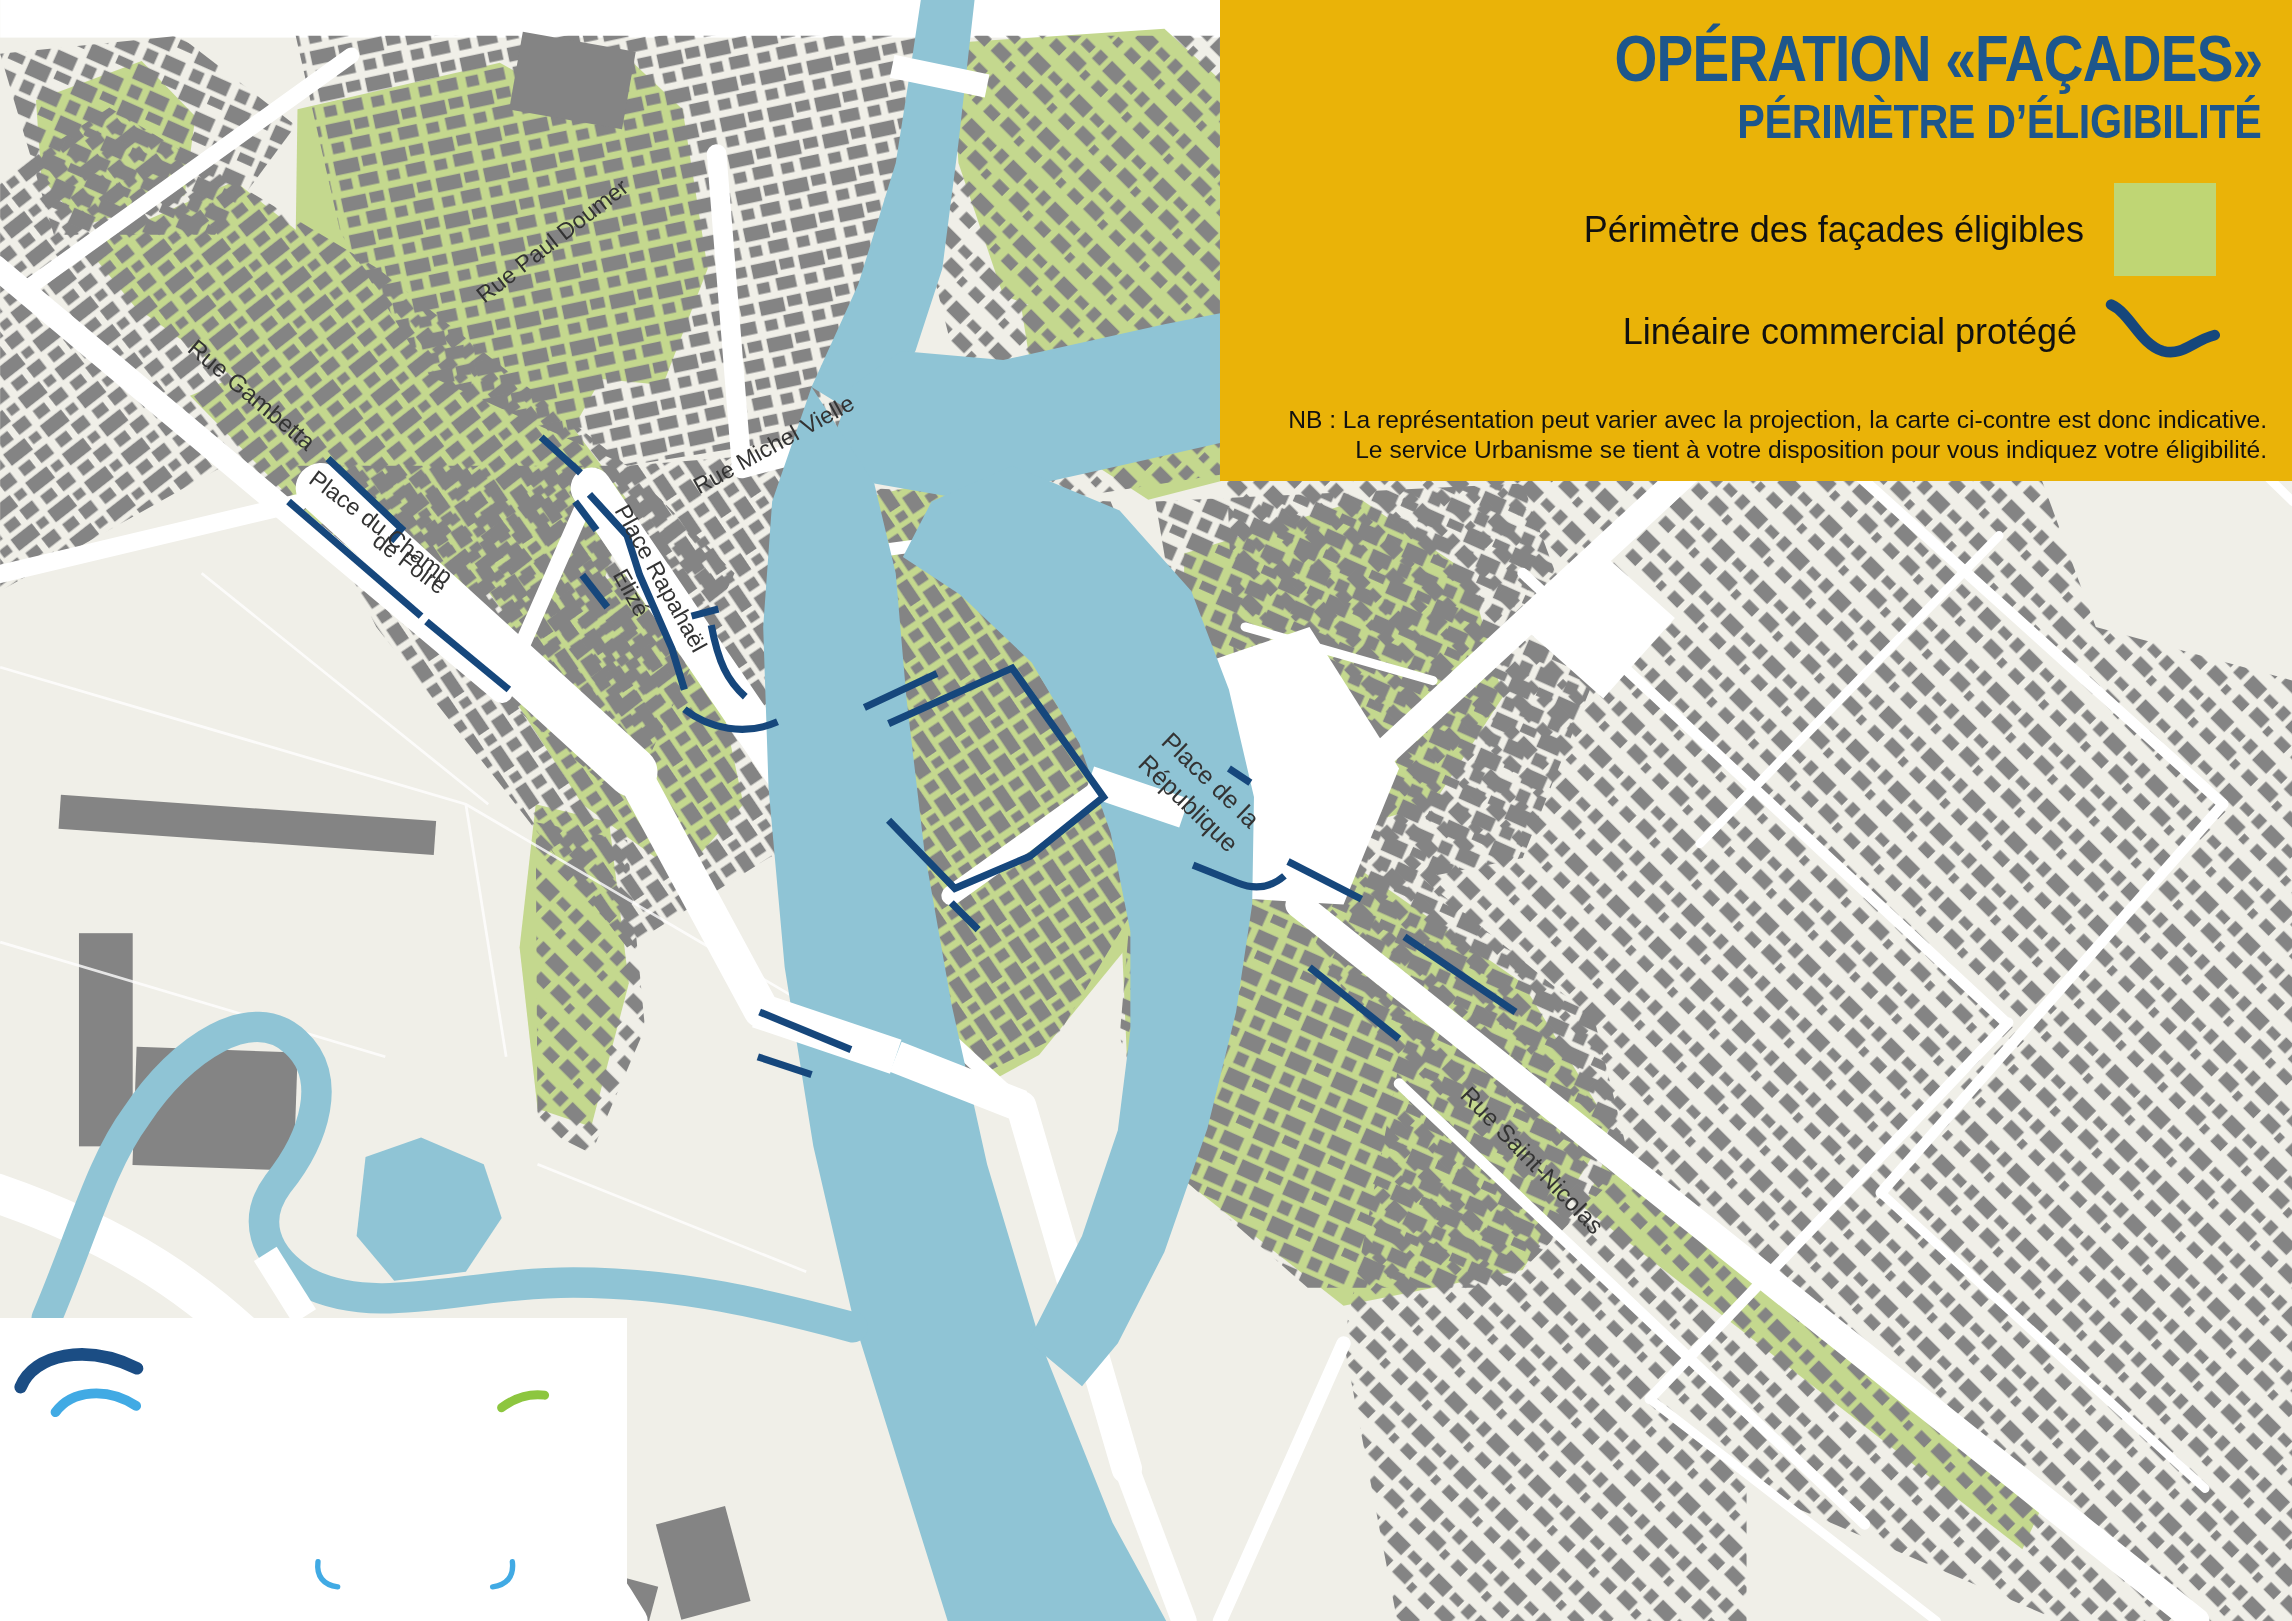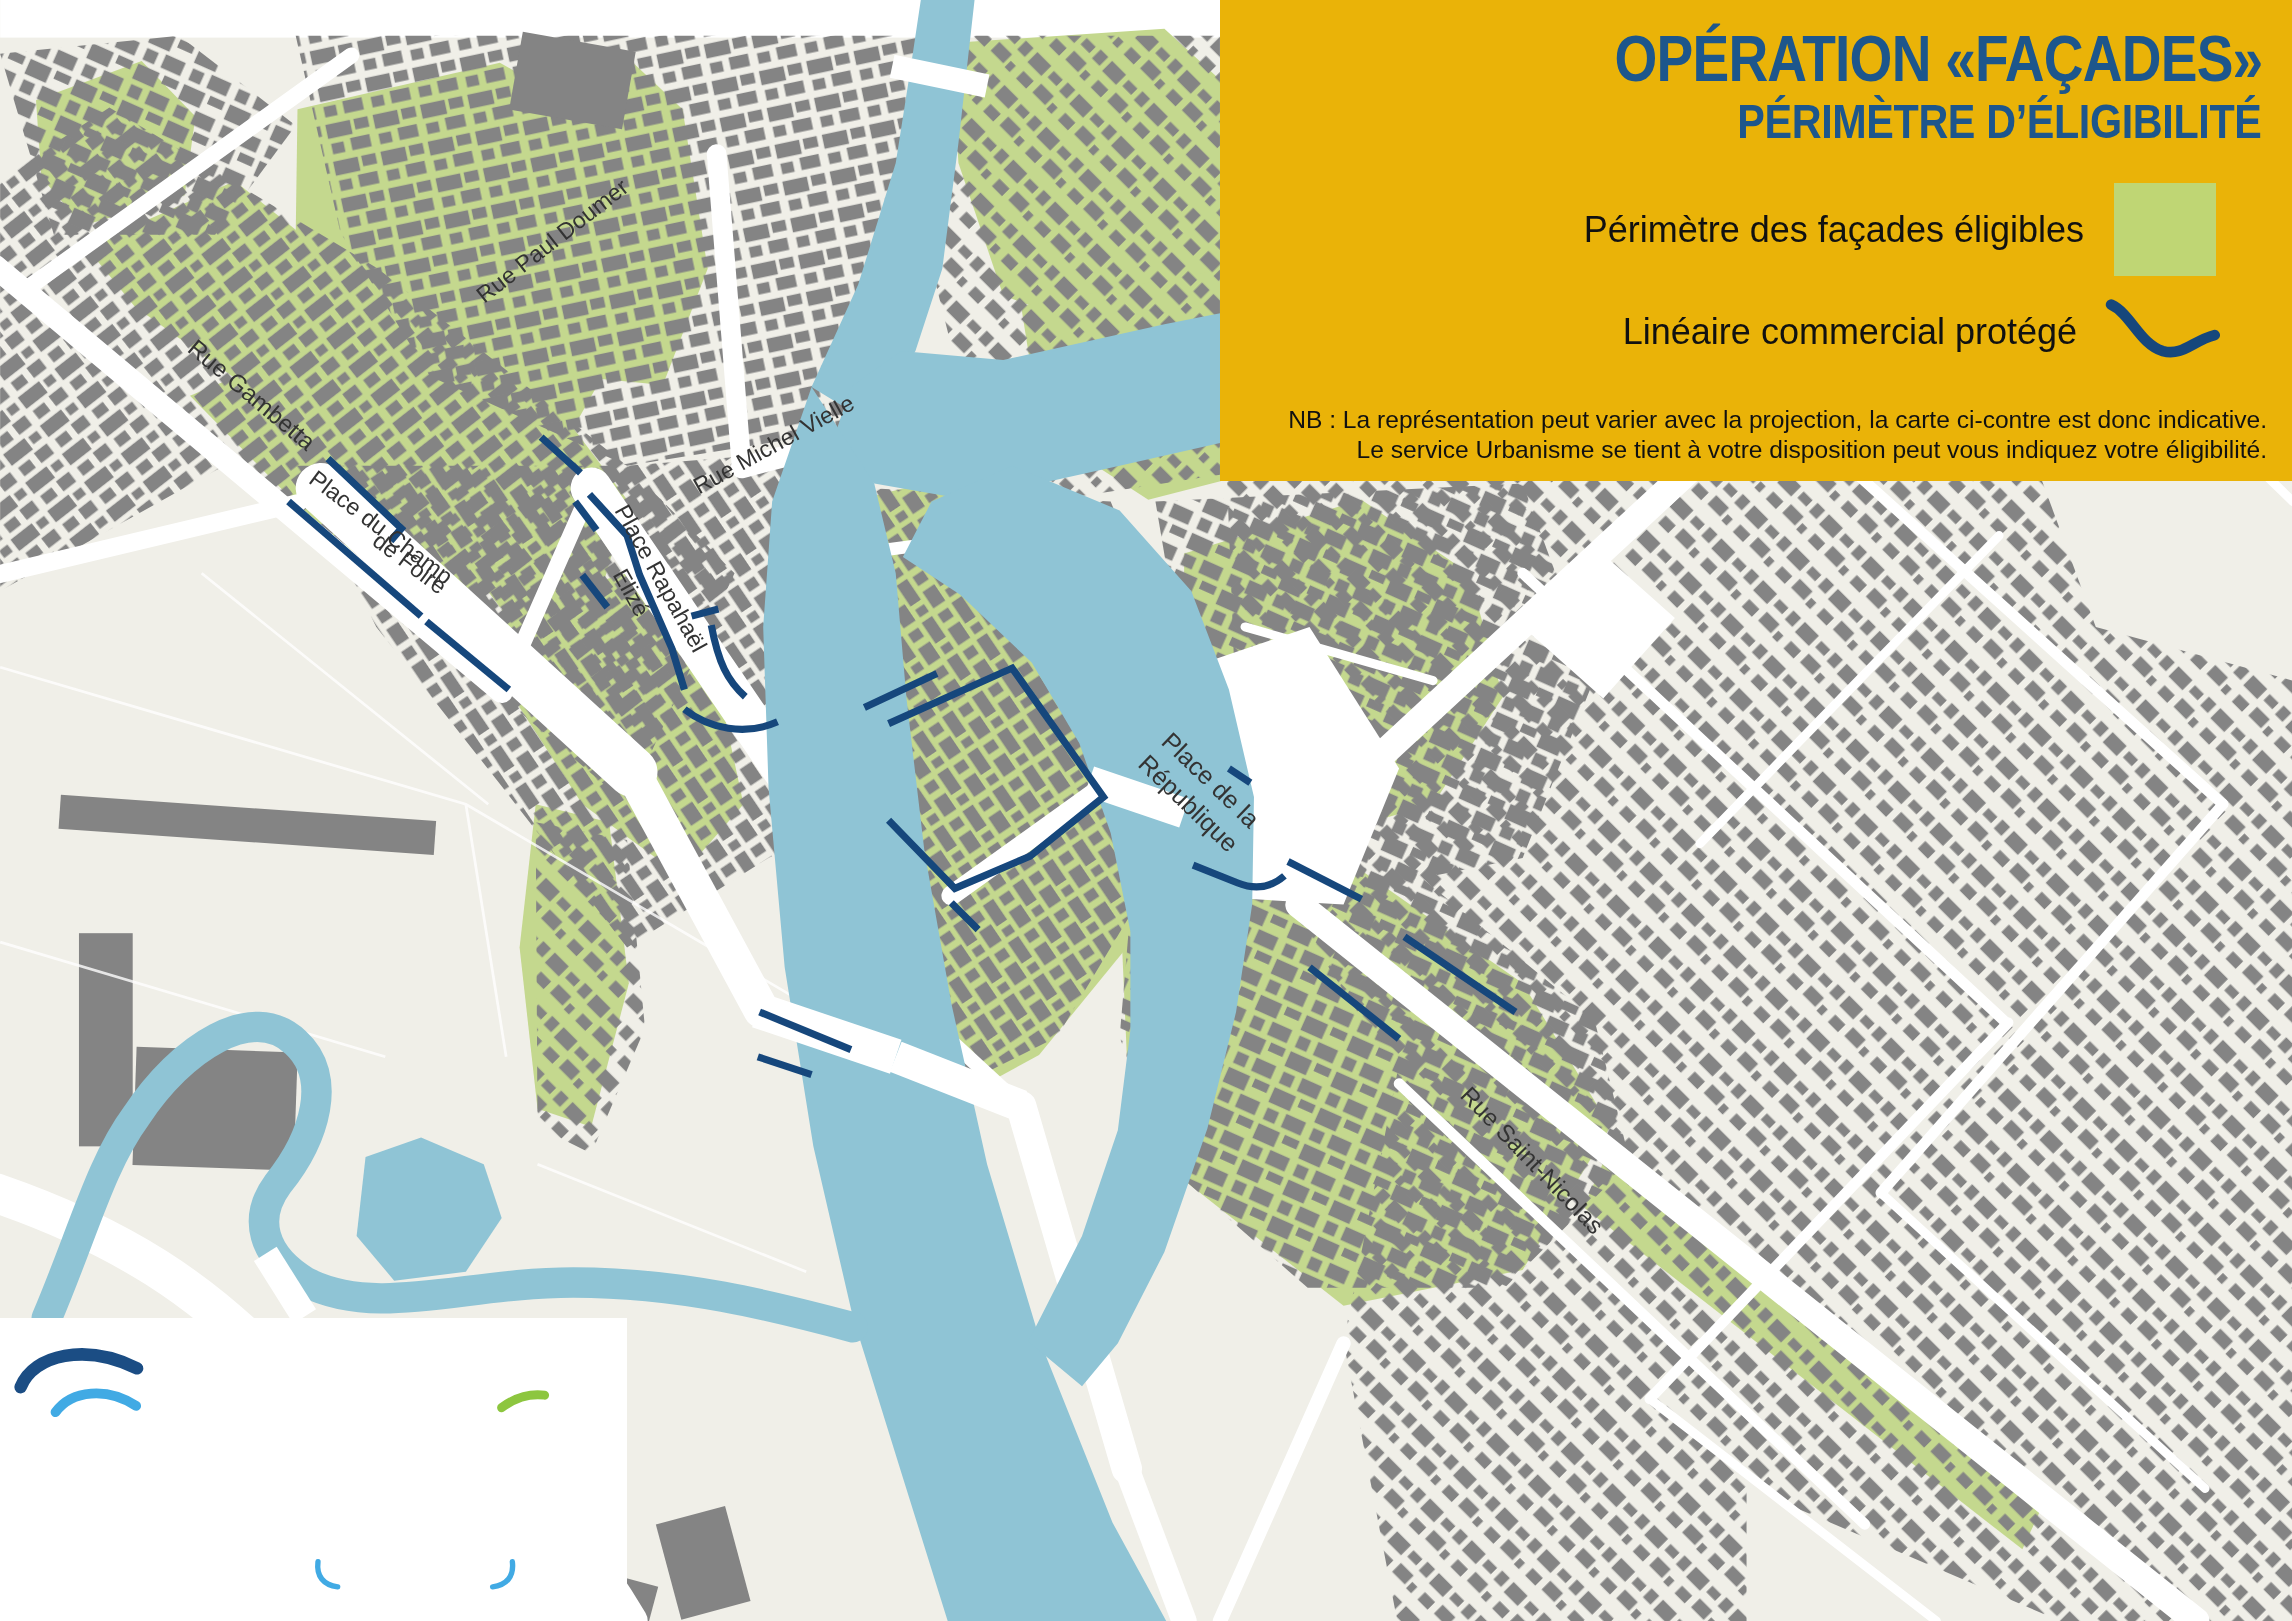--- a/index.html
+++ b/index.html
@@ -221,21 +221,21 @@
 
     <div class="legend-row" style="right:154px;top:294px;">
       <span class="lg-label">Linéaire commercial protégé</span>
       <svg class="lg-curve" width="116" height="75" viewBox="0 0 130 84">
         <path d="M 8 12 C 30 22 40 56 66 64 C 88 70 100 52 124 46" stroke="#16477c" stroke-width="12" fill="none" stroke-linecap="round"></path>
       </svg>
     </div>
 
     <div class="note">
       <div>NB : La représentation peut varier avec la projection, la carte ci-contre est donc indicative.</div>
-      <div>Le service Urbanisme se tient à votre disposition peut vous indiquez votre éligibilité.</div>
+      <div>Le service Urbanisme se tient à votre disposition pour vous indiquez votre éligibilité.</div>
     </div>
   </div>
 
   <div class="logo-panel">
     <svg style="position:absolute;left:0;top:0;" width="627" height="303" viewBox="0 0 700 338">
 
       <path d="M 23 77 C 38 40 96 28 153 56" stroke="#1b4d84" stroke-width="14" fill="none" stroke-linecap="round"></path>
       <path d="M 62 105 C 80 80 120 77 152 98" stroke="#41aae4" stroke-width="11" fill="none" stroke-linecap="round"></path>
       <path d="M 560 100 C 576 88 592 84 608 86" stroke="#8dc63f" stroke-width="10" fill="none" stroke-linecap="round"></path>
       <path d="M 355 272 C 353 288 361 298 377 300" stroke="#41aae4" stroke-width="6" fill="none" stroke-linecap="round"></path>

